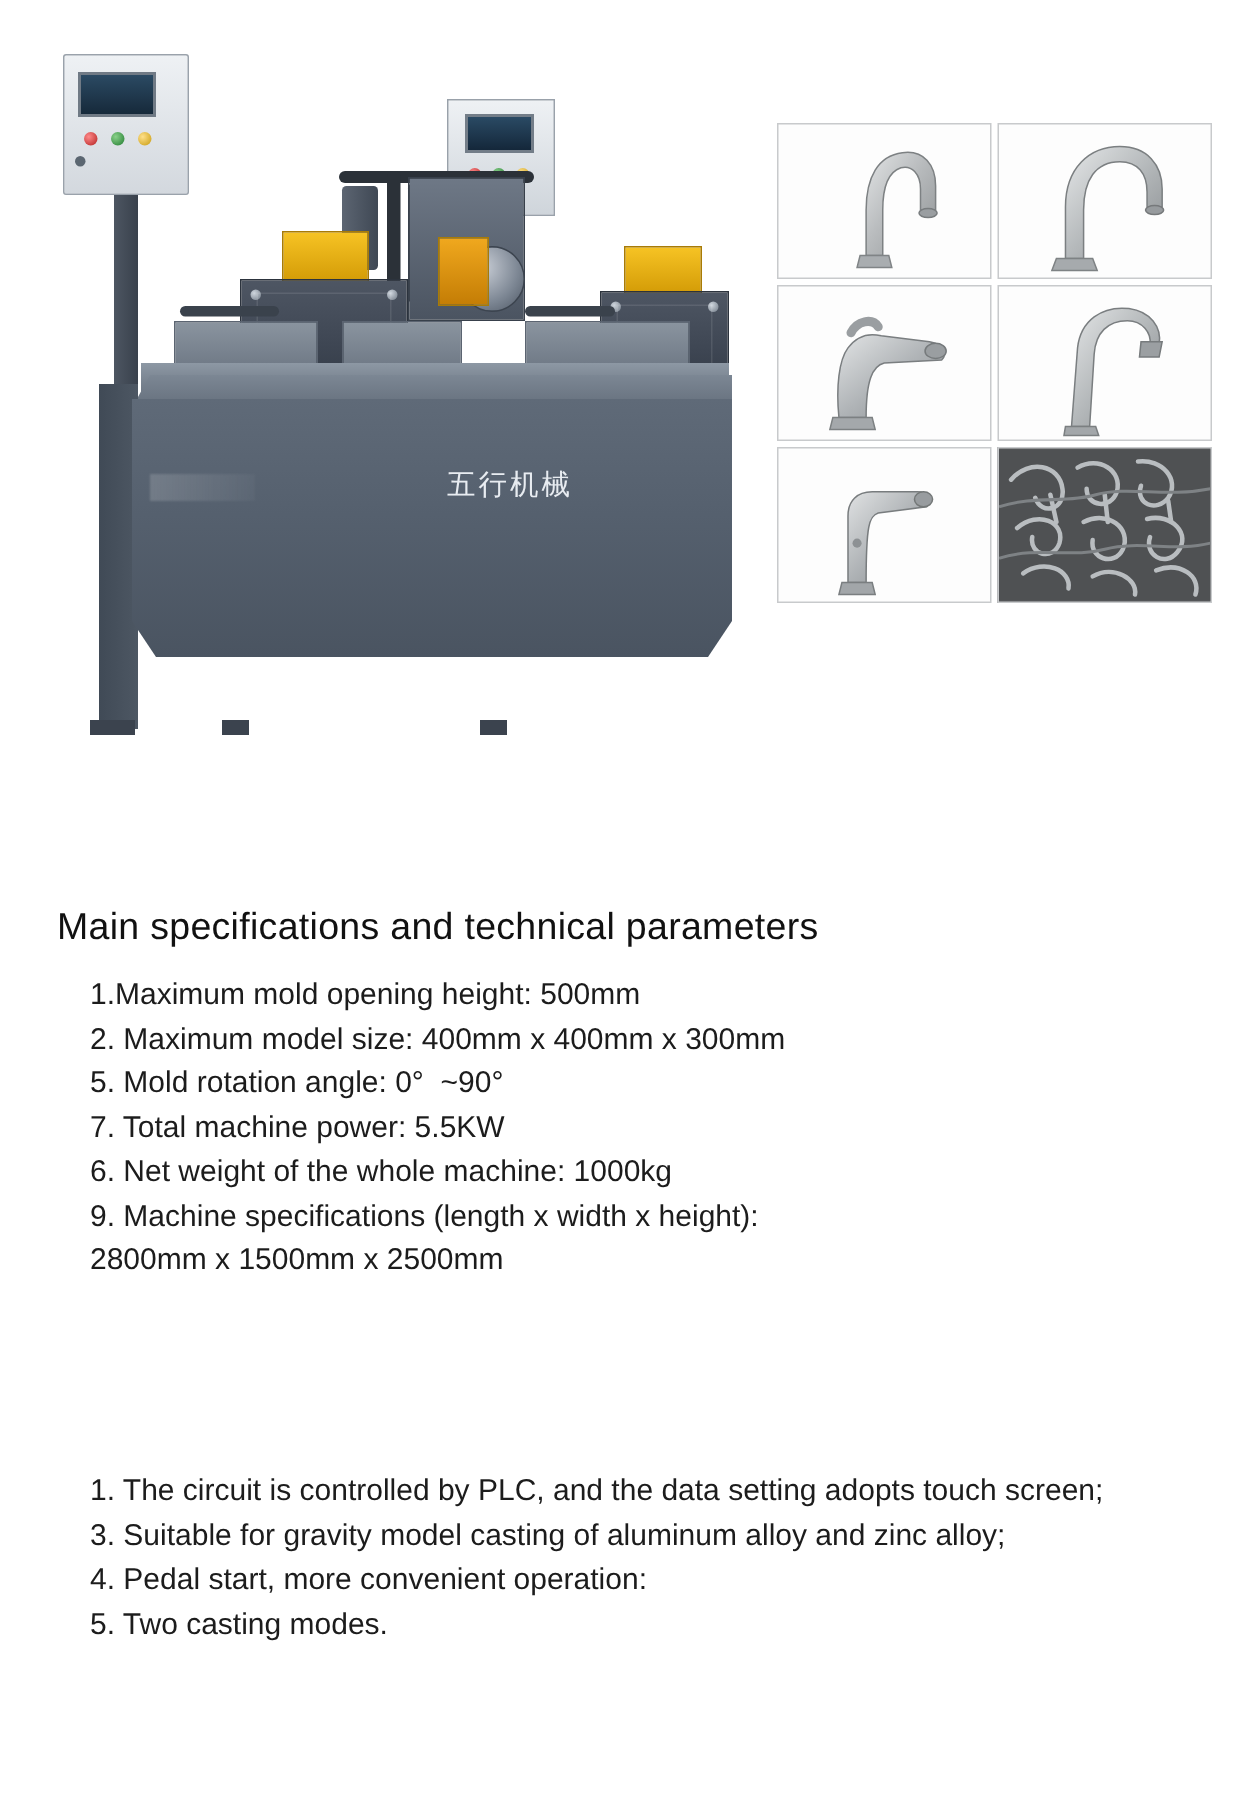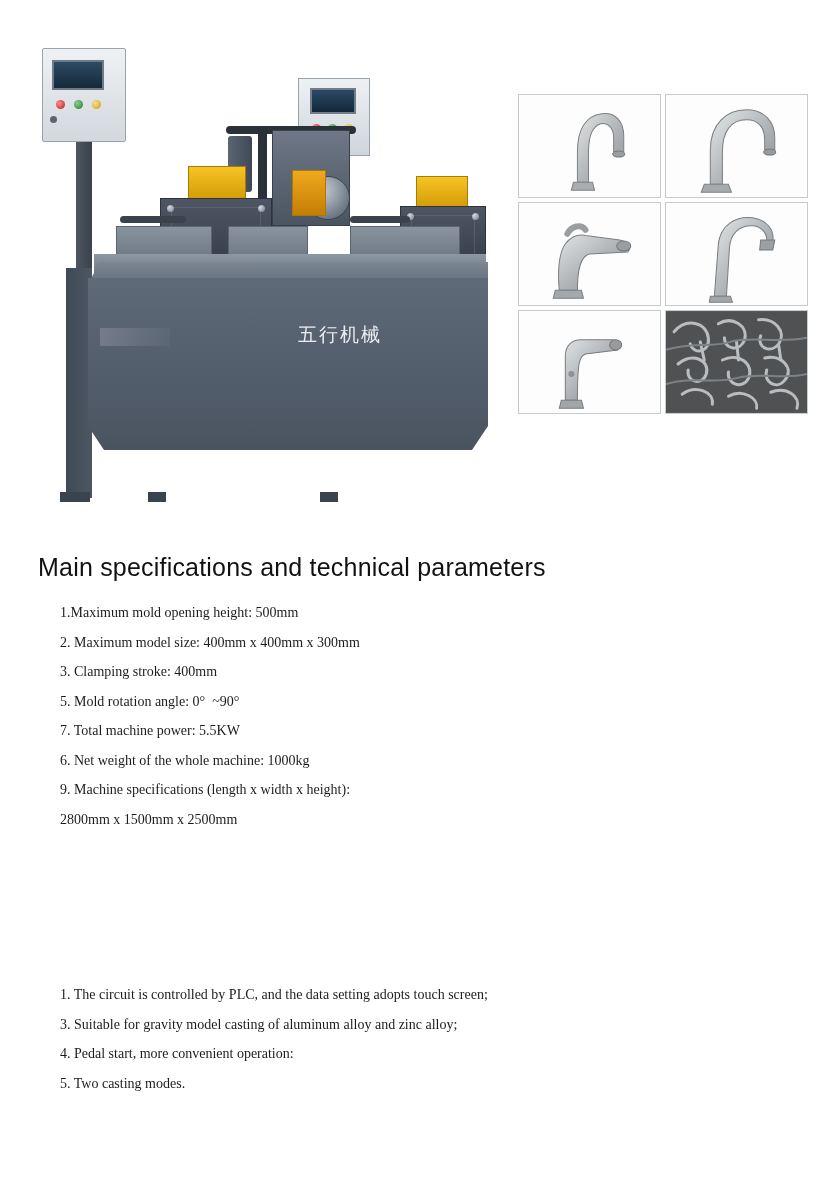--- a/index.html
+++ b/index.html
@@ -12,21 +12,20 @@
     color: #1a1a1a;
     overflow: hidden;
     position: relative;
   }
 
   
   .hero {
     position: relative;
     width: 825px;
     height: 500px;
-    margin-top: 12px;
   }
 
   
   .machine-photo {
     position: absolute;
     left: 20px;
     top: 18px;
     width: 480px;
     height: 470px;
   }
@@ -247,28 +246,27 @@
     margin: 0 0 16px 0;
     font-weight: 400;
     font-size: 25px;
     color: #111;
     letter-spacing: .2px;
   }
   .spec-list, .feat-list {
     margin: 0; padding: 0; list-style: none;
   }
   .spec-list li, .feat-list li {
-    font-size: 14px;
+    font-size: 20px;
     line-height: 29.5px;
     color: #1c1c1c;
     padding-left: 22px;
     white-space: pre-wrap;
-    font-family: Liberation Serif, serif;
-  }
-  .specs-block { top: 553px; }
+  }
+  .specs-block { top: 604px; }
   .feats-block { top: 980px; }
   .cont-line { padding-left: 42px; }
 </style>
 </head>
 <body>
 
 <div class="hero">
 
   <div class="machine-photo">
 
@@ -432,21 +430,20 @@
       </svg>
     </div>
   </div>
 </div>
 
 <div class="section specs-block">
   <h2>Main specifications and technical parameters</h2>
   <ul class="spec-list">
     <li>1.Maximum mold opening height: 500mm</li>
     <li>2. Maximum model size: 400mm x 400mm x 300mm</li>
-    <li>3. Clamping stroke: 400mm</li>
     <li>5. Mold rotation angle: 0°  ~90°</li>
     <li>7. Total machine power: 5.5KW</li>
     <li>6. Net weight of the whole machine: 1000kg</li>
     <li>9. Machine specifications (length x width x height):</li>
     <li class="cont-line">2800mm x 1500mm x 2500mm</li>
   </ul>
 </div>
 
 <div class="section feats-block">
   <ul class="feat-list">

